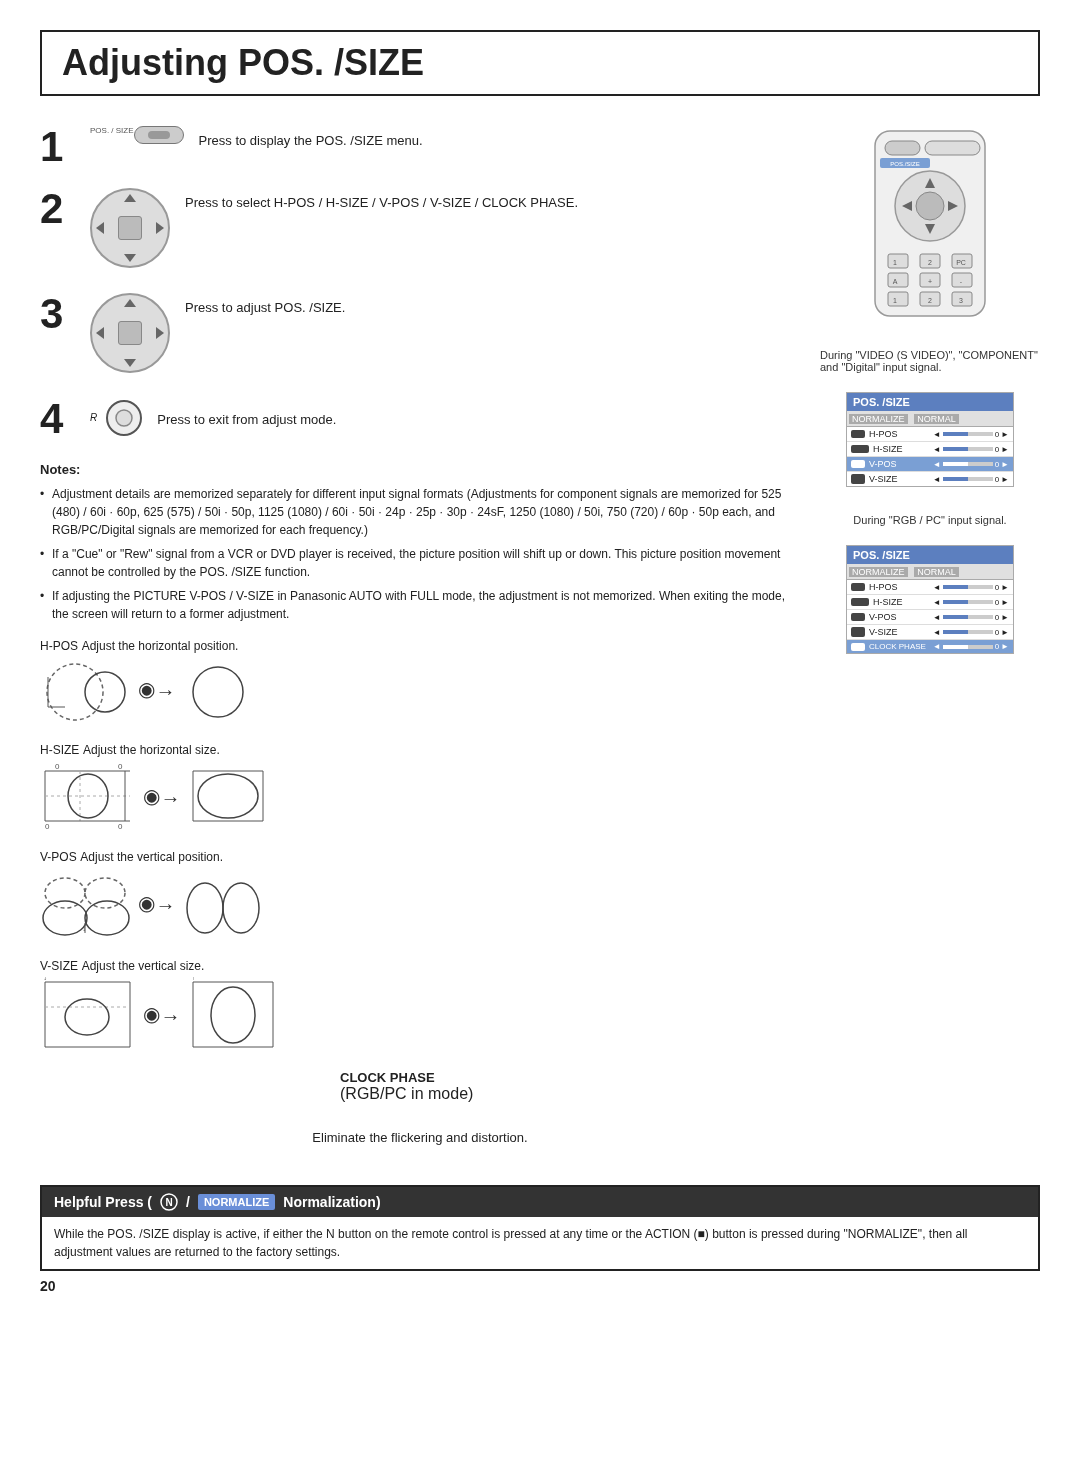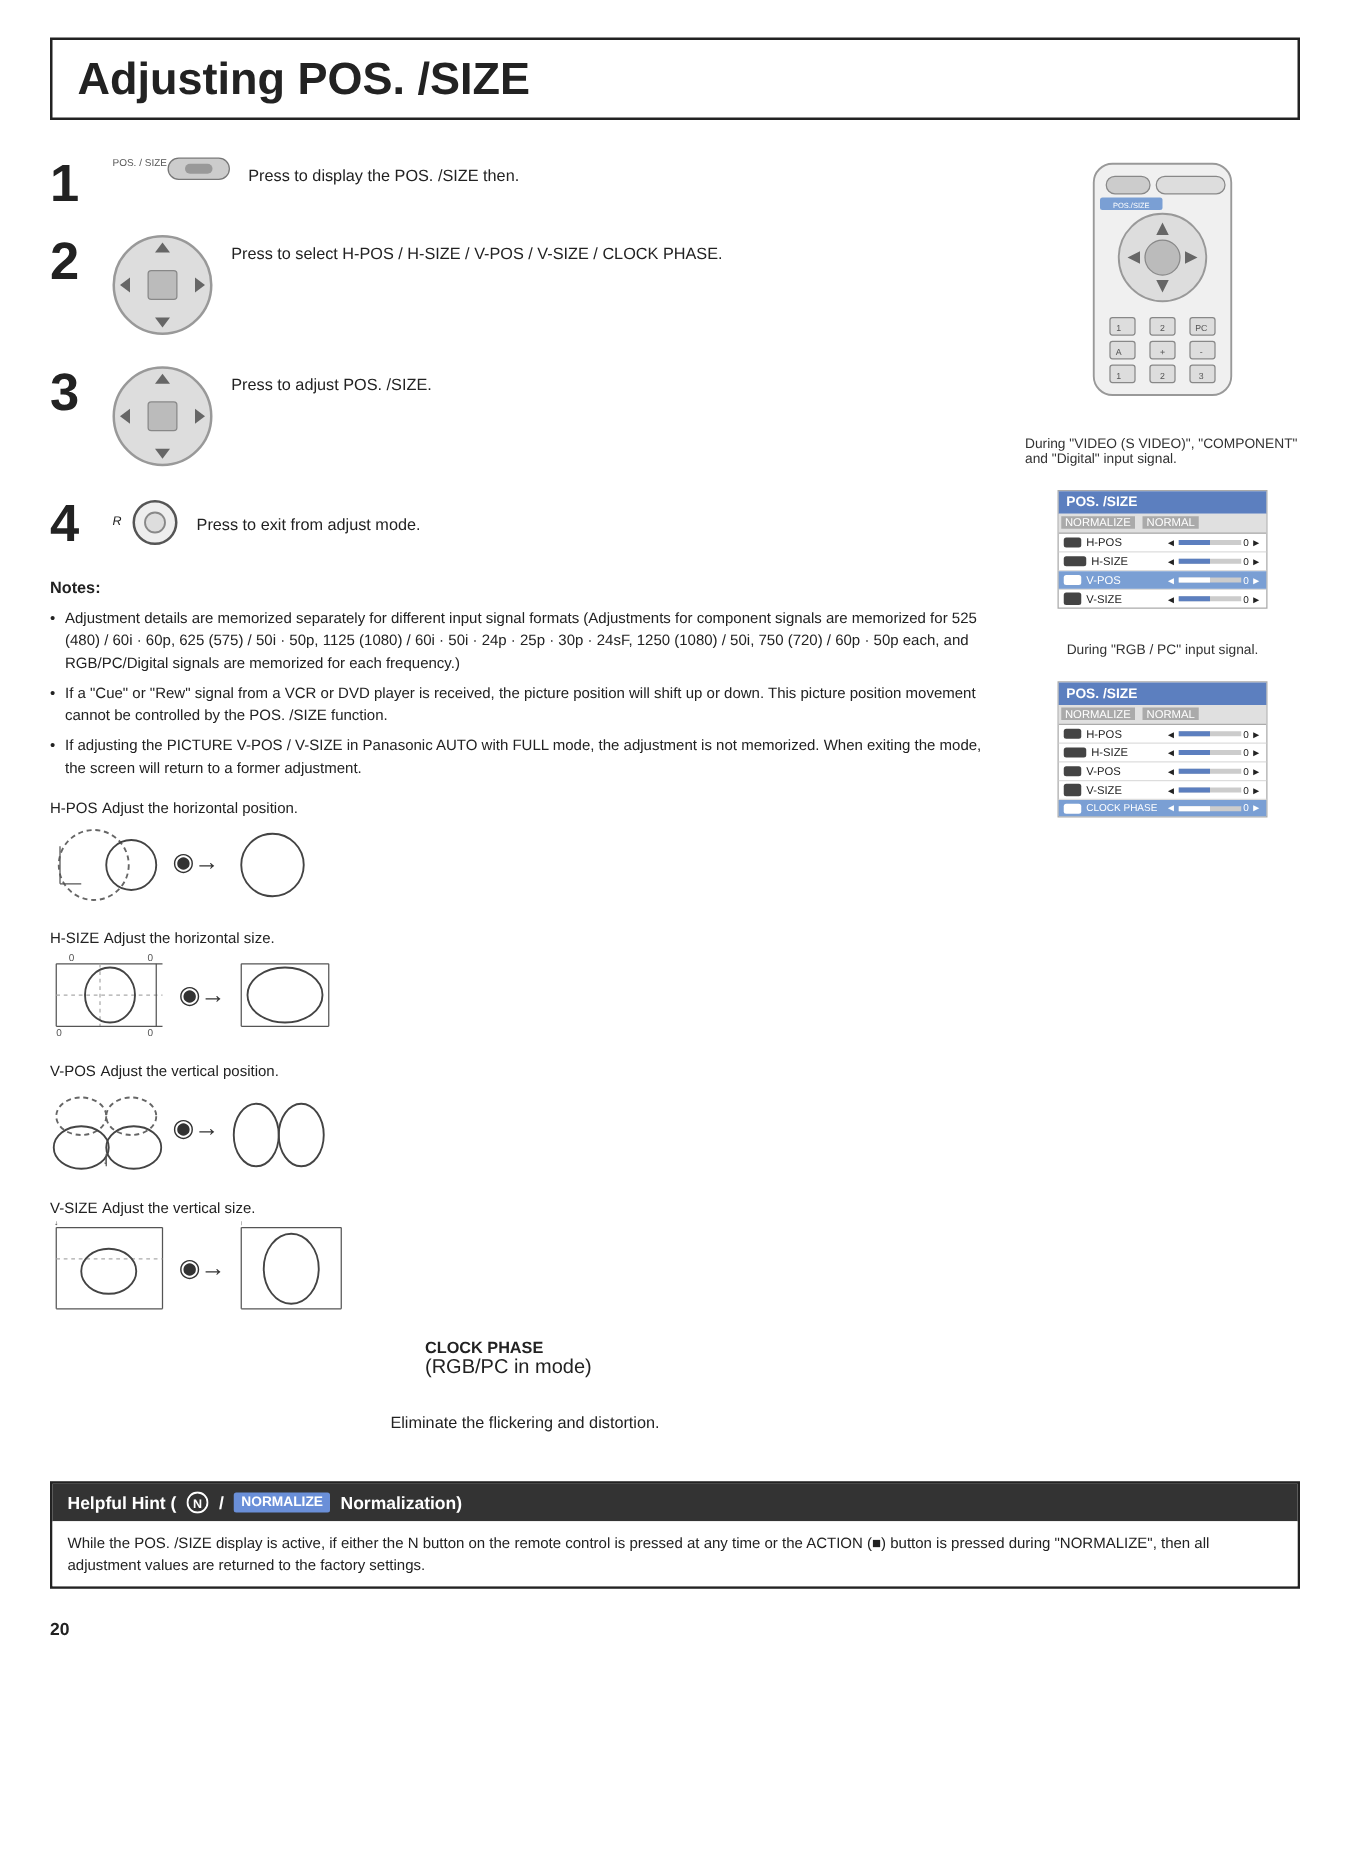--- a/index.html
+++ b/index.html
@@ -354,21 +354,21 @@
       padding: 8px 12px;
       font-size: 12px;
       line-height: 1.5;
       background: #fff;
     }
 
     
     .page-number {
       font-size: 14px;
       font-weight: bold;
-      margin-top: 24px;
+      margin-top: 7px;
     }
 
     
     .clock-phase-label {
       font-weight: bold;
       font-size: 13px;
     }
 
     .clock-phase-sub {
       font-size: 16px;
@@ -413,21 +413,21 @@
 <div class="main-content">
   <div class="left-col">
 
     <div class="step">
       <div class="step-number">1</div>
       <div class="step-content">
         <div style="display:flex; flex-direction:row; align-items:flex-start;">
           <div class="pos-size-btn-label">POS. / SIZE</div>
           <div class="small-oval-btn"></div>
         </div>
-        <div class="step-text">Press to display the POS. /SIZE then.</div>
+        <div class="step-text">Press to display the POS. /SIZE menu.</div>
       </div>
     </div>
 
     <div class="step" style="margin-bottom:25px;">
       <div class="step-number">2</div>
       <div class="step-content">
         <div class="dpad-container">
           <div class="dpad">
             <div class="dpad-circle"></div>
             <div class="dpad-center"></div>
@@ -776,21 +776,21 @@
         </div>
       </div>
 
     </div>
   </div>
 </div>
 
 
 <div class="helpful-hint">
   <div class="hint-title">
-    <span>Helpful Hint (</span>
+    <span>Helpful Press (</span>
     <svg width="18" height="18">
       <circle cx="9" cy="9" r="8" fill="none" stroke="#fff" stroke-width="1.5"></circle>
       <text x="9" y="13" font-size="10" fill="#fff" text-anchor="middle">N</text>
     </svg>
     <span>/</span>
     <span class="hint-normalize-badge">NORMALIZE</span>
     <span>Normalization)</span>
   </div>
   <div class="hint-body">While the POS. /SIZE display is active, if either the N button on the remote control is pressed at any time or the ACTION (■) button is pressed during "NORMALIZE", then all adjustment values are returned to the factory settings.</div>
 </div>

